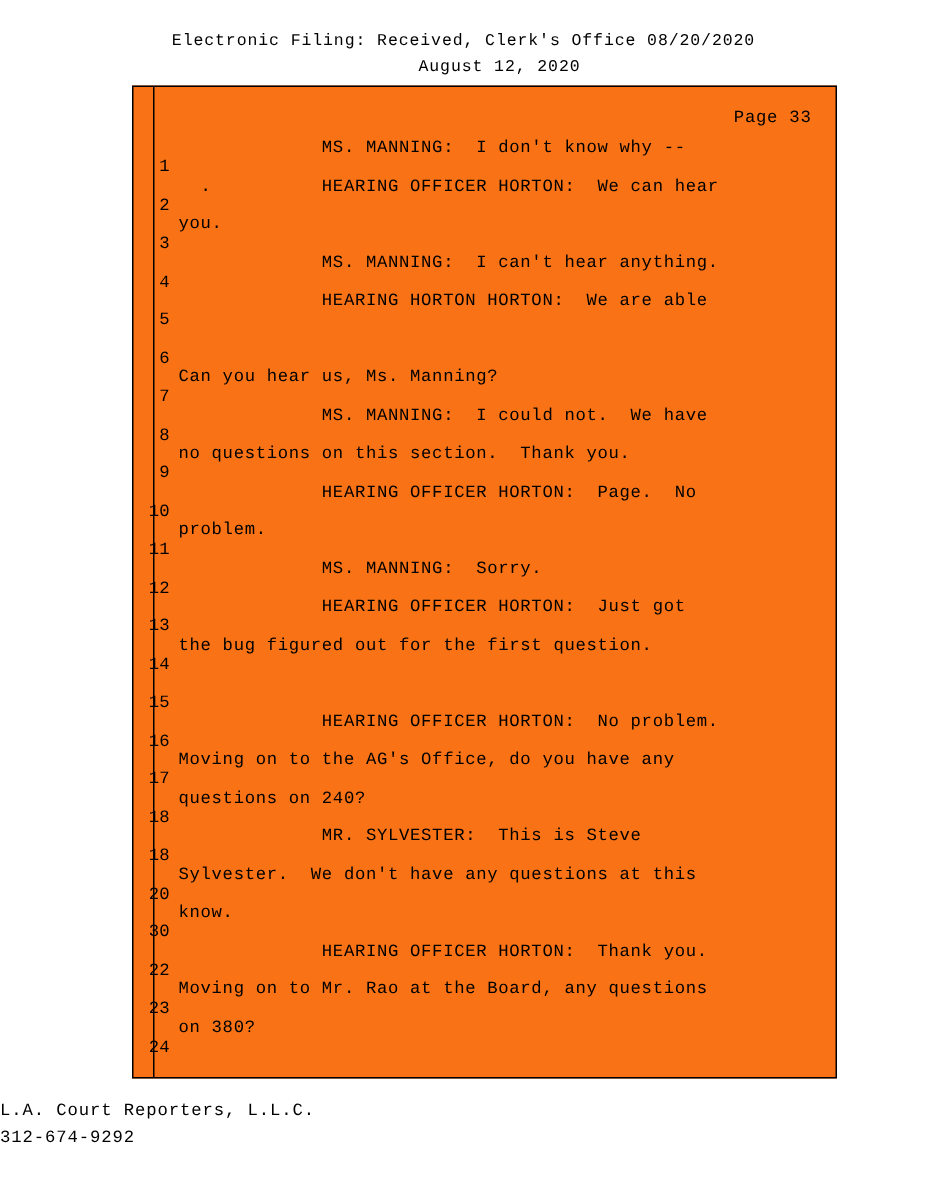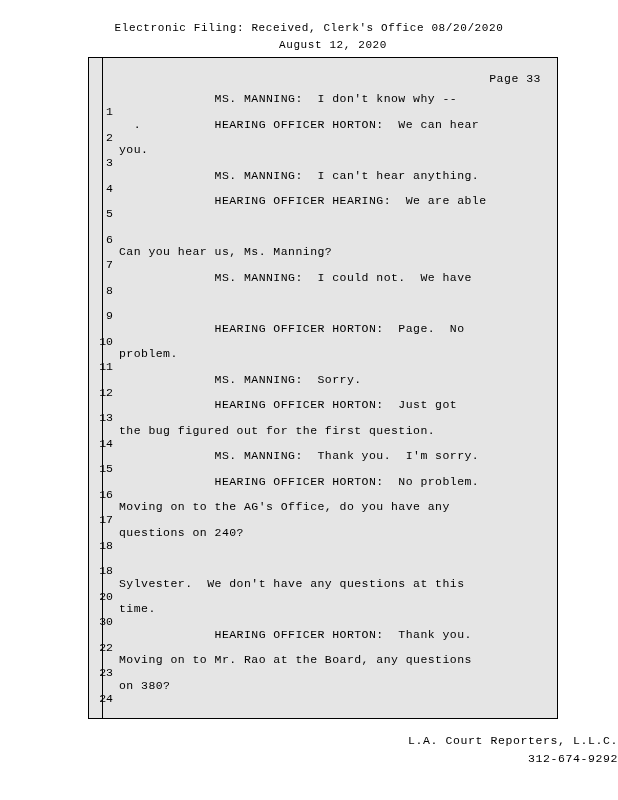--- a/index.html
+++ b/index.html
@@ -41,21 +41,21 @@
     margin-left: 48px;
   }
 
   .transcript-box {
     position: absolute;
     left: 88px;
     top: 57px;
     width: 470px;
     height: 662px;
     border: 1px solid #000;
-    background: #e5e5e5;
+    background: #f97316;
     box-sizing: border-box;
   }
 
   .rule-left {
     position: absolute;
     left: 102px;
     top: 58px;
     width: 0;
     height: 660px;
     border-left: 1px solid #000;
@@ -98,21 +98,21 @@
     left: 30px;
     top: 0;
     white-space: pre;
   }
 
   .footer {
     position: absolute;
     top: 732px;
     left: 0;
     width: 618px;
-    text-align: right;
+    text-align: left;
     font-size: 11.5px;
     letter-spacing: 0.6px;
     line-height: 18px;
   }
 </style>
 </head>
 <body>
 
 <div class="page">
 
@@ -137,35 +137,36 @@
       <div class="line">
         <span class="num">3</span>
         <span class="txt">you.</span>
       </div>
       <div class="line">
         <span class="num">4</span>
         <span class="txt">             MS. MANNING:  I can't hear anything.</span>
       </div>
       <div class="line">
         <span class="num">5</span>
-        <span class="txt">             HEARING OFFICER HEARING:  We are able</span>
+        <span class="txt">             HEARING HORTON HORTON:  We are able</span>
       </div>
       <div class="line">
         <span class="num">6</span>
       </div>
       <div class="line">
         <span class="num">7</span>
         <span class="txt">Can you hear us, Ms. Manning?</span>
       </div>
       <div class="line">
         <span class="num">8</span>
         <span class="txt">             MS. MANNING:  I could not.  We have</span>
       </div>
       <div class="line">
         <span class="num">9</span>
+        <span class="txt">no questions on this section.  Thank you.</span>
       </div>
       <div class="line">
         <span class="num">10</span>
         <span class="txt">             HEARING OFFICER HORTON:  Page.  No</span>
       </div>
       <div class="line">
         <span class="num">11</span>
         <span class="txt">problem.</span>
       </div>
       <div class="line">
@@ -175,44 +176,44 @@
       <div class="line">
         <span class="num">13</span>
         <span class="txt">             HEARING OFFICER HORTON:  Just got</span>
       </div>
       <div class="line">
         <span class="num">14</span>
         <span class="txt">the bug figured out for the first question.</span>
       </div>
       <div class="line">
         <span class="num">15</span>
-        <span class="txt">             MS. MANNING:  Thank you.  I'm sorry.</span>
       </div>
       <div class="line">
         <span class="num">16</span>
         <span class="txt">             HEARING OFFICER HORTON:  No problem.</span>
       </div>
       <div class="line">
         <span class="num">17</span>
         <span class="txt">Moving on to the AG's Office, do you have any</span>
       </div>
       <div class="line">
         <span class="num">18</span>
         <span class="txt">questions on 240?</span>
       </div>
       <div class="line">
         <span class="num">18</span>
+        <span class="txt">             MR. SYLVESTER:  This is Steve</span>
       </div>
       <div class="line">
         <span class="num">20</span>
         <span class="txt">Sylvester.  We don't have any questions at this</span>
       </div>
       <div class="line">
         <span class="num">30</span>
-        <span class="txt">time.</span>
+        <span class="txt">know.</span>
       </div>
       <div class="line">
         <span class="num">22</span>
         <span class="txt">             HEARING OFFICER HORTON:  Thank you.</span>
       </div>
       <div class="line">
         <span class="num">23</span>
         <span class="txt">Moving on to Mr. Rao at the Board, any questions</span>
       </div>
       <div class="line">

